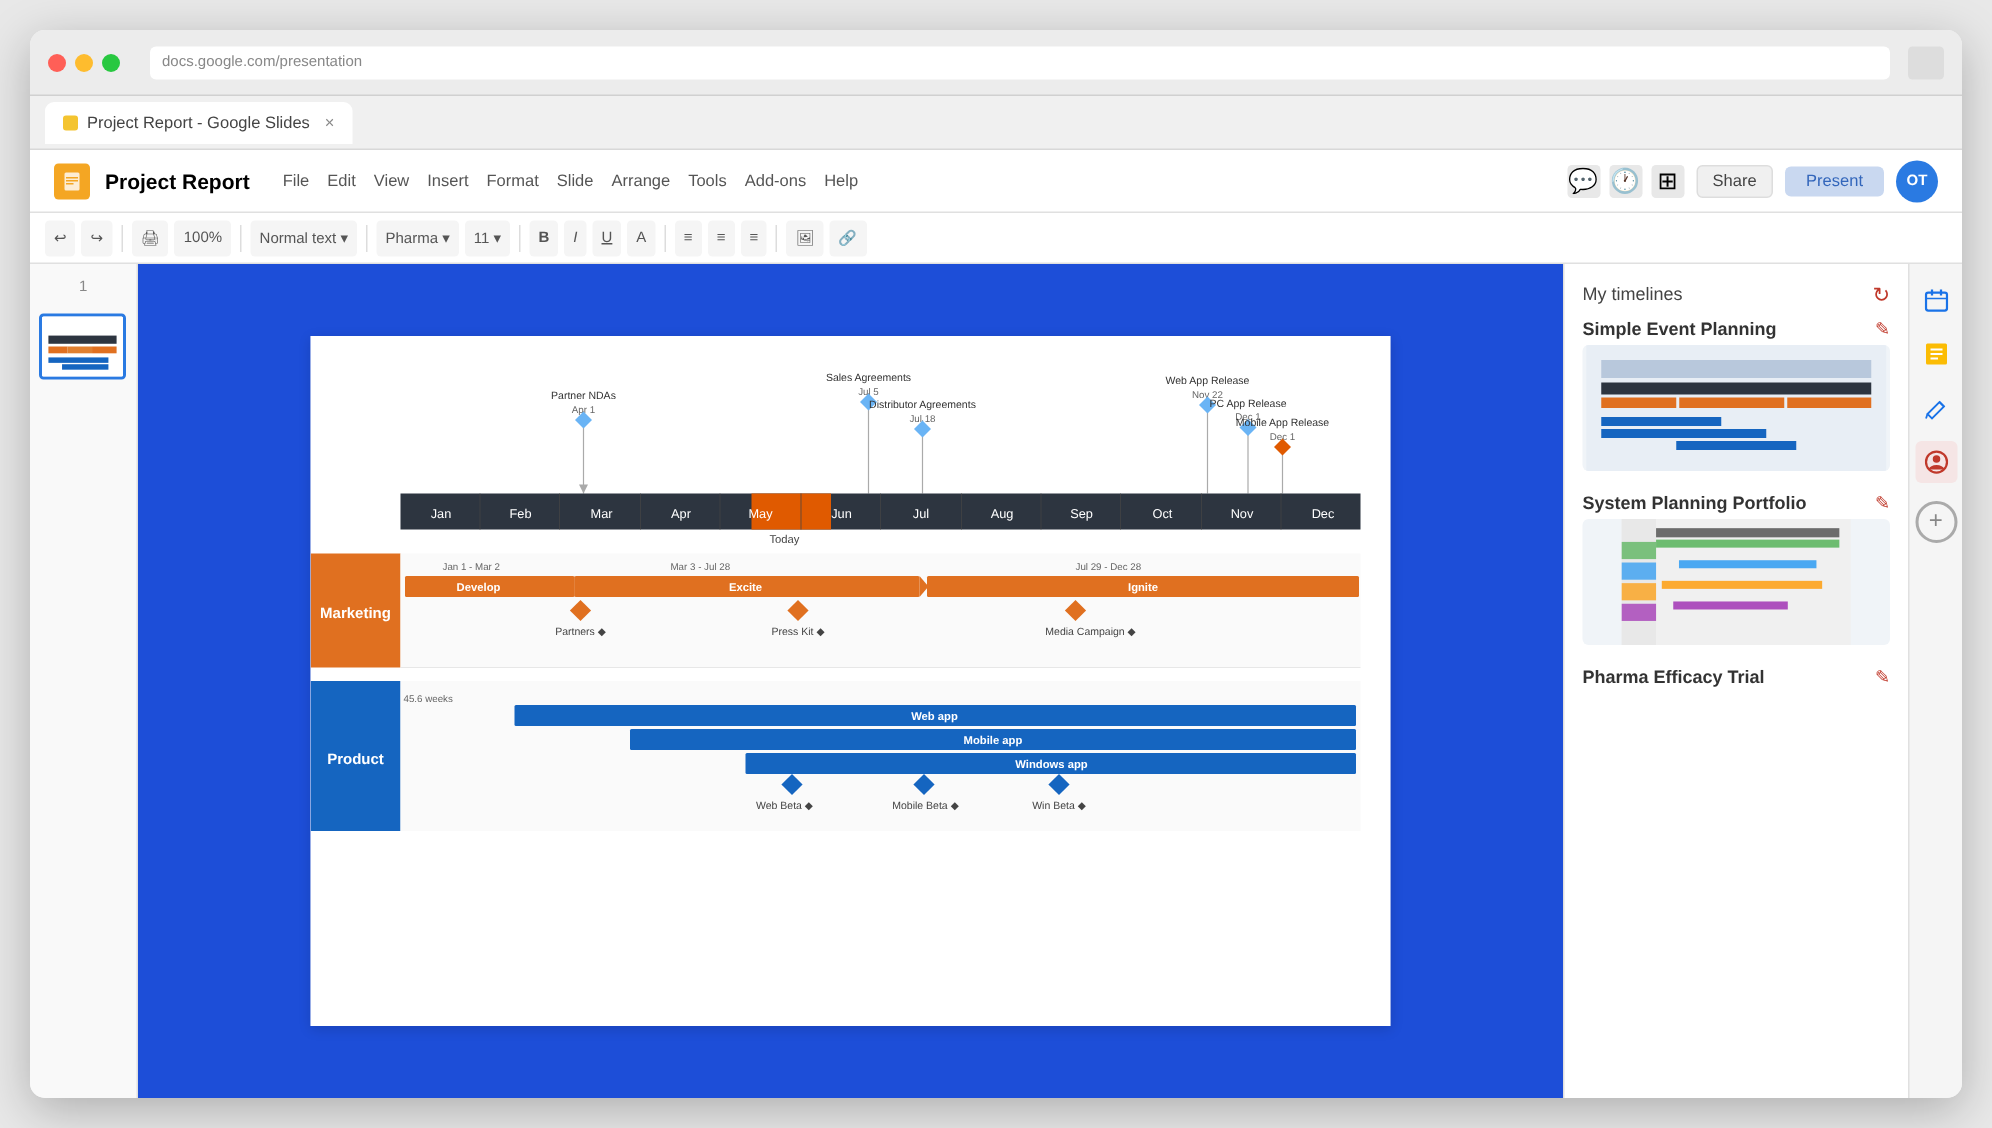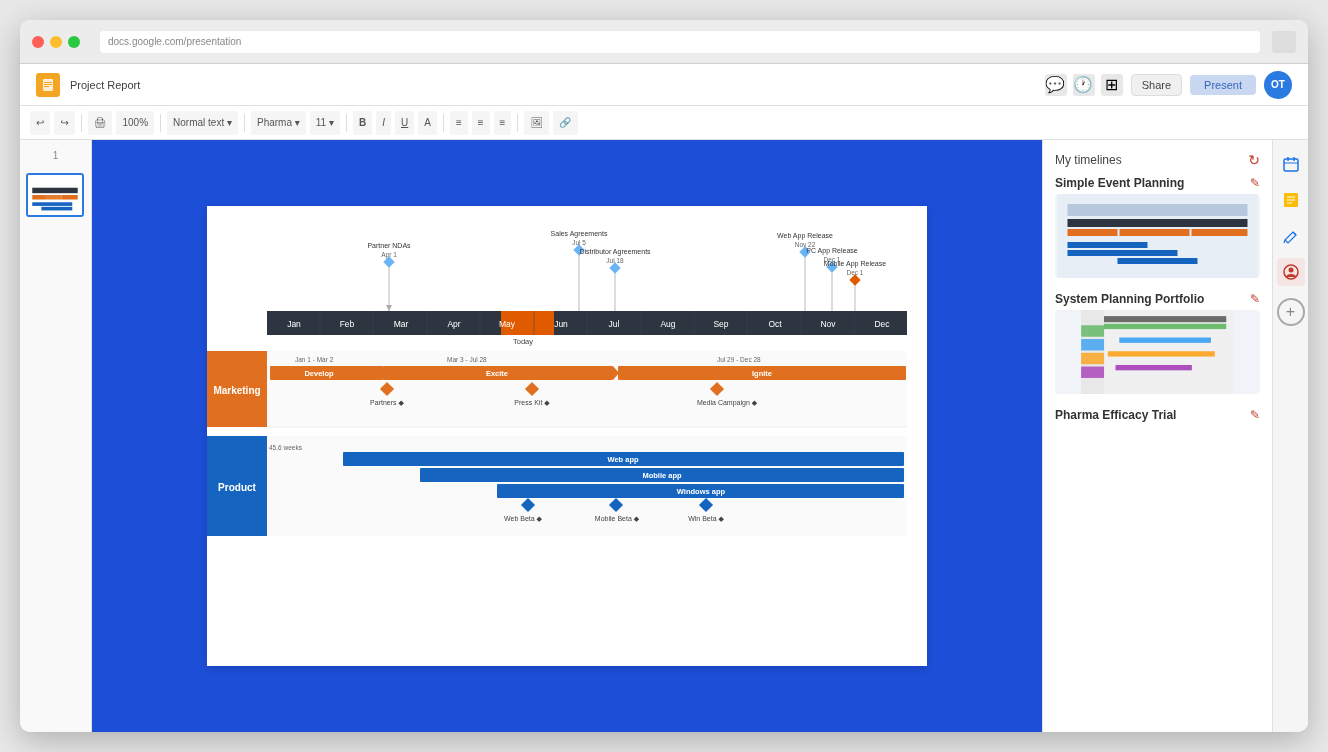--- a/index.html
+++ b/index.html
@@ -92,21 +92,21 @@
       height: 42px;
       display: flex;
       align-items: center;
       padding: 0 16px;
       gap: 10px;
       border-bottom: 1px solid #e0e0e0;
       flex-shrink: 0;
     }
     .doc-icon { width: 24px; height: 24px; background: #f4a623; border-radius: 3px; display: flex; align-items: center; justify-content: center; }
     .doc-icon svg { width: 14px; height: 14px; fill: white; }
-    .doc-title { font-size: 11px; font-weight: 400; color: #404040; }
+    .doc-title { font-size: 14px; font-weight: 700; color: #000000; }
     .doc-menu { display: flex; gap: 12px; margin-left: 12px; }
     .doc-menu-item { font-size: 11px; color: #555; cursor: pointer; }
     .header-right { margin-left: auto; display: flex; align-items: center; gap: 8px; }
     .header-btn {
       background: #f0f0f0;
       border: 1px solid #ddd;
       border-radius: 4px;
       padding: 4px 10px;
       font-size: 11px;
       color: #444;
@@ -330,33 +330,52 @@
       <div class="tl tl-red"></div>
       <div class="tl tl-yellow"></div>
       <div class="tl tl-green"></div>
     </div>
     <div class="titlebar-url">
       <span style="font-size:10px;color:#888;">docs.google.com/presentation</span>
     </div>
     <div class="titlebar-btn"></div>
   </div>
 
+  <div class="browser-toolbar">
+    <div class="browser-tab">
+      <div class="browser-tab-icon"></div>
+      <span style="font-size:11px;color:#444;">Project Report - Google Slides</span>
+      <span style="color:#888;font-size:11px;margin-left:4px;">×</span>
+    </div>
+  </div>
 
   <div class="app-area">
 
     <div class="doc-header">
       <div class="doc-icon">
         <svg viewBox="0 0 14 14">
             <rect x="2" y="1" width="10" height="12" rx="1" fill="white" opacity="0.8"></rect>
             <rect x="3" y="4" width="8" height="1" fill="#f4a623"></rect>
             <rect x="3" y="6" width="8" height="1" fill="#f4a623"></rect>
             <rect x="3" y="8" width="5" height="1" fill="#f4a623"></rect>
           </svg>
       </div>
       <span class="doc-title">Project Report</span>
+      <div class="doc-menu">
+        <span class="doc-menu-item">File</span>
+        <span class="doc-menu-item">Edit</span>
+        <span class="doc-menu-item">View</span>
+        <span class="doc-menu-item">Insert</span>
+        <span class="doc-menu-item">Format</span>
+        <span class="doc-menu-item">Slide</span>
+        <span class="doc-menu-item">Arrange</span>
+        <span class="doc-menu-item">Tools</span>
+        <span class="doc-menu-item">Add-ons</span>
+        <span class="doc-menu-item">Help</span>
+      </div>
       <div class="header-right">
         <div class="header-icons">
           <div class="header-icon-btn">💬</div>
           <div class="header-icon-btn">🕐</div>
           <div class="header-icon-btn">⊞</div>
         </div>
         <button class="header-btn">Share</button>
         <button class="header-btn-primary">Present</button>
         <div class="avatar">OT</div>
       </div>

